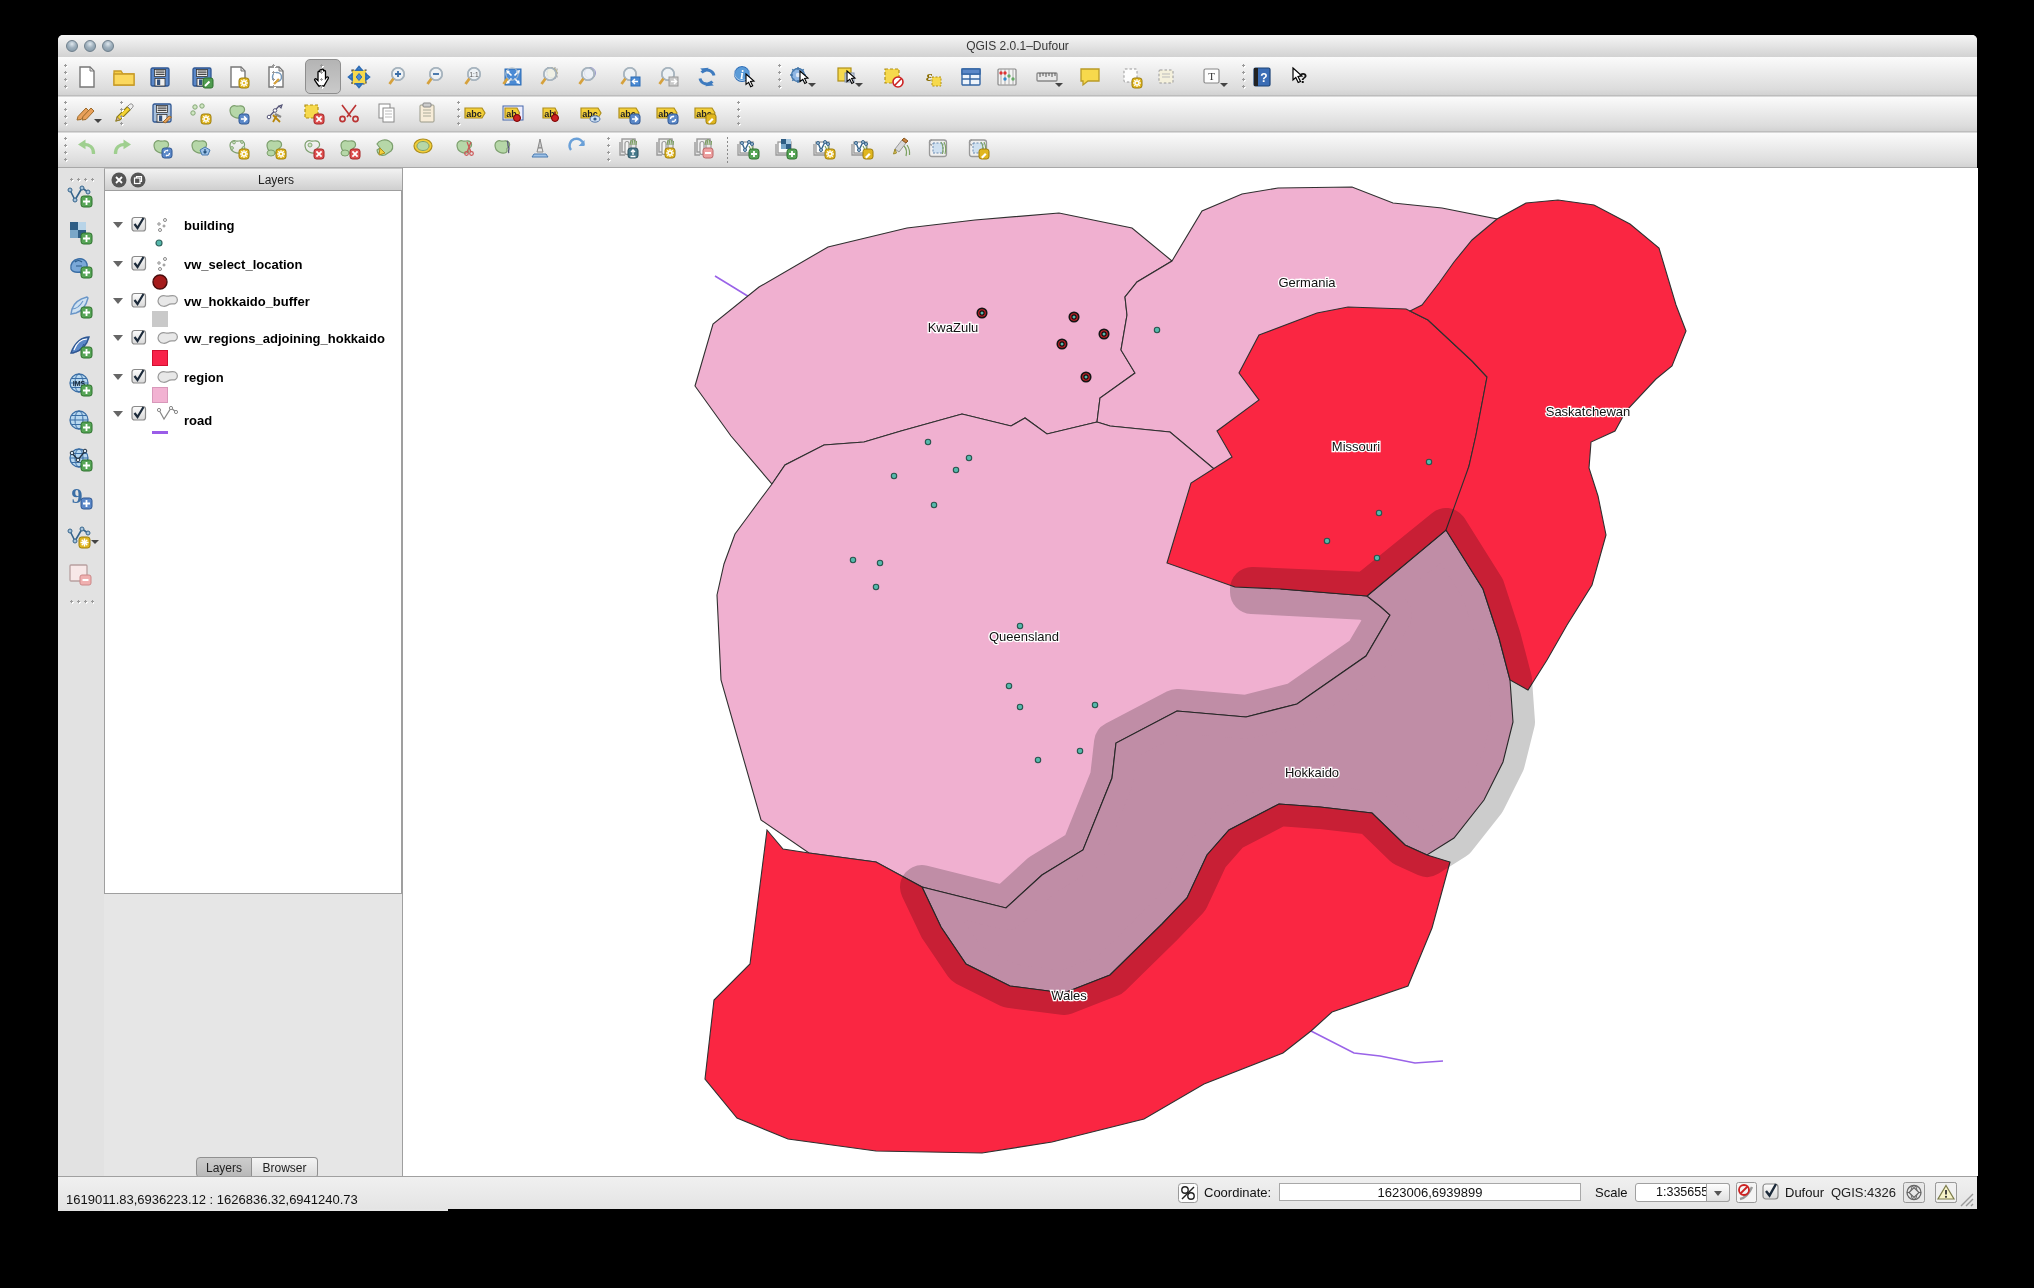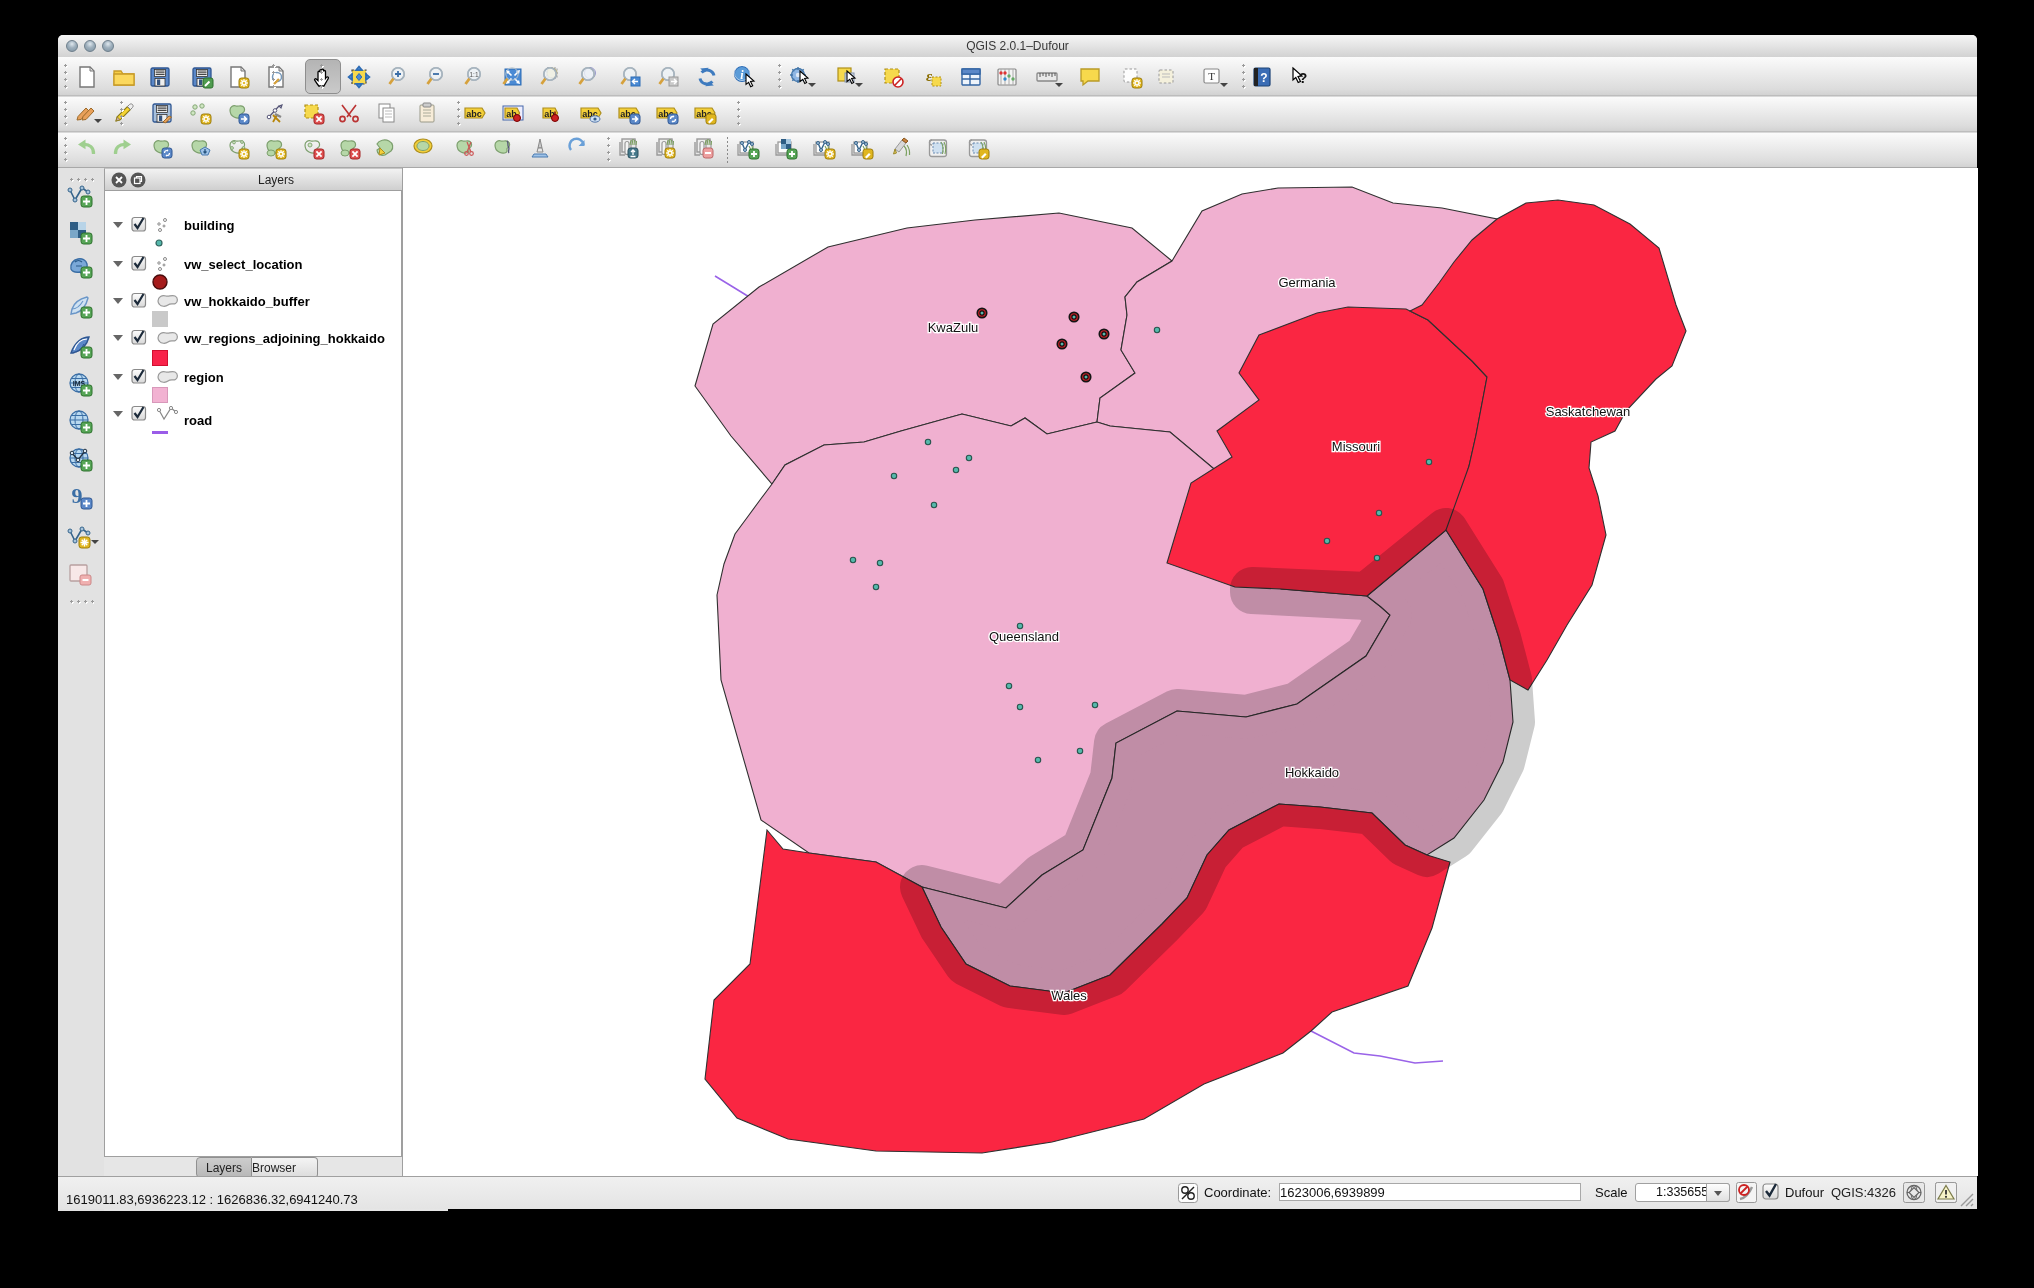--- a/index.html
+++ b/index.html
@@ -9,21 +9,21 @@
 .trow{position:absolute;left:0;width:100%;background:linear-gradient(#fbfbfb,#dcdcdc 85%,#d2d2d2)}
 #tr1{top:22px;height:39px;border-bottom:1px solid #bdbdbd}
 #tr2{top:62px;height:35px;border-bottom:1px solid #bdbdbd}
 #tr3{top:98px;height:35px;border-bottom:1px solid #a8a8a8}
 .icon{position:absolute}
 .handle{position:absolute;width:7px;background-image:radial-gradient(circle,#9a9a9a 1.2px,rgba(0,0,0,0) 1.4px),radial-gradient(circle,#fff 1.2px,rgba(255,255,255,0) 1.4px);background-size:7px 7px;background-position:0 0,1px 1px;background-repeat:repeat-y}
 .vsep{position:absolute;width:1px;background-image:linear-gradient(#8a8a8a 2px,transparent 2px);background-size:1px 4px}
 #dock{position:absolute;left:0;top:133px;width:46px;height:1043px;background:#e2e2e2}
 #panel{position:absolute;left:46px;top:133px;width:344px;height:1043px;background:#e6e6e6}
 #ptitle{position:absolute;left:0;top:0;width:100%;height:23px;background:linear-gradient(#f2f2f2,#cfcfcf);border:1px solid #9f9f9f;border-top:1px solid #c6c6c6}
-#plist{position:absolute;left:0;top:23px;width:298px;height:966px;background:#fff;border:1px solid #9f9f9f;border-top:none}
+#plist{position:absolute;left:0;top:23px;width:298px;height:703px;background:#fff;border:1px solid #9f9f9f;border-top:none}
 #ptabs{position:absolute;left:0;top:989px;width:100%;height:24px}
 .row{position:absolute;font-size:13px;font-weight:bold;color:#000;white-space:nowrap}
 #status{position:absolute;left:0;top:1141px;width:100%;height:33px;background:linear-gradient(#f0f0f0,#e4e4e4);border-top:1px solid #a0a0a0;font-size:13px;color:#111}
 #map{position:absolute;left:344px;top:133px;width:1575px;height:1008px;background:#fff;border-left:1px solid #9f9f9f}
 .lbl{font-size:13px;fill:#111;stroke:#fff;stroke-width:2.6px;paint-order:stroke;text-anchor:middle;font-family:"Liberation Sans",sans-serif}
 </style></head><body>
 <div id="win">
 <div id="titlebar">
       <div class="tl" style="left:8px"></div>
       <div class="tl" style="left:26px"></div>
@@ -698,21 +698,21 @@
           <path d="M3 4l5 9 7-11 5 4" fill="none" stroke="#888" stroke-width="1.2"></path>
           <circle cx="3" cy="4" r="1.6" fill="#fff" stroke="#888"></circle>
           <circle cx="15" cy="2" r="1.6" fill="#fff" stroke="#888"></circle>
           <circle cx="20" cy="6" r="1.6" fill="#fff" stroke="#888"></circle>
         </svg>
 <div class="row" style="left:79px;top:216px;margin-top:6px;">road</div>
 <div class="icon" style="left:47px;top:240px;width:16px;height:2.5px;background:#9a5ce8"></div>
 </div>
 <div id="ptabs">
 <div style="position:absolute;left:92px;top:0;width:56px;height:21px;background:linear-gradient(#cdcdcd,#b8b8b8);border:1px solid #909090;border-radius:4px 0 0 4px;text-align:center;font-size:12px;color:#222;line-height:20px">Layers</div>
-<div style="position:absolute;left:148px;top:0;width:66px;height:21px;background:linear-gradient(#f4f4f4,#dcdcdc);border:1px solid #909090;border-left:none;border-radius:0 4px 4px 0;text-align:left;font-size:12px;color:#222;line-height:20px">Browser</div>
+<div style="position:absolute;left:148px;top:0;width:66px;height:21px;background:linear-gradient(#f4f4f4,#dcdcdc);border:1px solid #909090;border-left:none;border-radius:0 4px 4px 0;text-align:center;font-size:12px;color:#222;line-height:20px">Browser</div>
 </div>
     </div>
 <div id="map">
 <svg width="1575" height="1008" viewBox="401 168 1575 1008">
         <rect x="401" y="168" width="1575" height="1008" fill="#fff"></rect>
         <path d="M713,276 L731,287 744,295 757,302" fill="none" stroke="#9a63e8" stroke-width="1.6"></path>
         <path d="M1309,1031 L1352,1053 1378,1056 1413,1063 1441,1061" fill="none" stroke="#9a63e8" stroke-width="1.6"></path>
         <path d="M693,386 L711,324 757,287 826,247 905,228 973,220 1057,213 1130,228 1170,261 1135,282 1123,297 1125,315 1119,350 1133,373 1098,398 1095,422 1045,434 1023,418 1009,426 960,414 899,431 862,442 822,445 783,465 770,484 729,436 Z" fill="#f0b0d0" stroke="#303030" stroke-width="1.1"></path>
         <path d="M1170,261 L1200,211 1240,194 1276,188 1350,187 1391,203 1440,208 1495,219 1470,361 1485,377 1474,435 1450,531 1444,530 1365,596 1279,589 1236,489 1168,432 1108,426 1095,422 1098,398 1133,373 1119,350 1125,315 1123,297 1135,282 Z" fill="#f0b0d0" stroke="#303030" stroke-width="1.1"></path>
         <path d="M715,595 L722,564 733,534 747,515 758,500 770,484 783,465 822,445 862,442 899,431 960,414 1009,426 1023,418 1045,434 1095,422 1108,426 1168,432 1236,489 1284,553 1279,589 1365,596 1379,607 1388,615 1364,656 1295,704 1244,717 1175,711 1114,743 1110,778 1081,850 1040,875 1004,908 920,887 874,862 807,853 759,820 719,680 Z" fill="#f0b0d0" stroke="#303030" stroke-width="1.1"></path>
@@ -761,21 +761,21 @@
 </div>
 <div id="status">
 <div style="position:absolute;left:8px;top:15px;font-size:13px">1619011.83,6936223.12 : 1626836.32,6941240.73</div>
 <svg class="icon" style="left:1120px;top:6px" width="20" height="20" viewBox="0 0 20 20">
         <rect x="0.5" y="0.5" width="19" height="19" rx="3" fill="#fdfdfd" stroke="#999"></rect>
         <circle cx="7" cy="7" r="3.2" fill="none" stroke="#222" stroke-width="1.4"></circle>
         <circle cx="13" cy="13" r="3.2" fill="none" stroke="#222" stroke-width="1.4"></circle>
         <path d="M4 16L16 4" stroke="#222" stroke-width="1.4"></path>
       </svg>
 <div style="position:absolute;left:1146px;top:8px">Coordinate:</div>
-<div style="position:absolute;left:1221px;top:6px;width:302px;height:18px;background:#fff;border:1px solid #a8a8a8;text-align:left;font-size:13px;line-height:17px">1623006,6939899</div>
+<div style="position:absolute;left:1221px;top:6px;width:302px;height:18px;background:#fff;border:1px solid #a8a8a8;text-align:center;font-size:13px;line-height:17px">1623006,6939899</div>
 <div style="position:absolute;left:1537px;top:8px">Scale</div>
 <div style="position:absolute;left:1577px;top:6px;width:95px;height:19px;background:#fff;border:1px solid #a0a0a0;border-radius:3px;font-size:12.5px;line-height:17px;padding-left:20px">1:33565585</div>
 <div style="position:absolute;left:1648px;top:6px;width:24px;height:19px;background:linear-gradient(#fdfdfd,#e0e0e0);border:1px solid #a0a0a0;border-radius:0 3px 3px 0"><svg width="10" height="8" viewBox="0 0 10 8" style="margin:6px 0 0 7px">
           <path d="M0 1h8L4 6z" fill="#555"></path>
         </svg></div>
 <svg class="icon" style="left:1678px;top:5px" width="21" height="21" viewBox="0 0 21 21">
         <rect x="0.5" y="0.5" width="20" height="20" rx="2" fill="#f4f4f4" stroke="#999"></rect>
         <path d="M4 17c5-1 9-5 12-12" stroke="#999" stroke-width="2.4" fill="none"></path>
         <circle cx="8" cy="8" r="5" fill="none" stroke="#cc2222" stroke-width="1.8"></circle>
         <path d="M4.5 11.5l7-7" stroke="#cc2222" stroke-width="1.8"></path>

